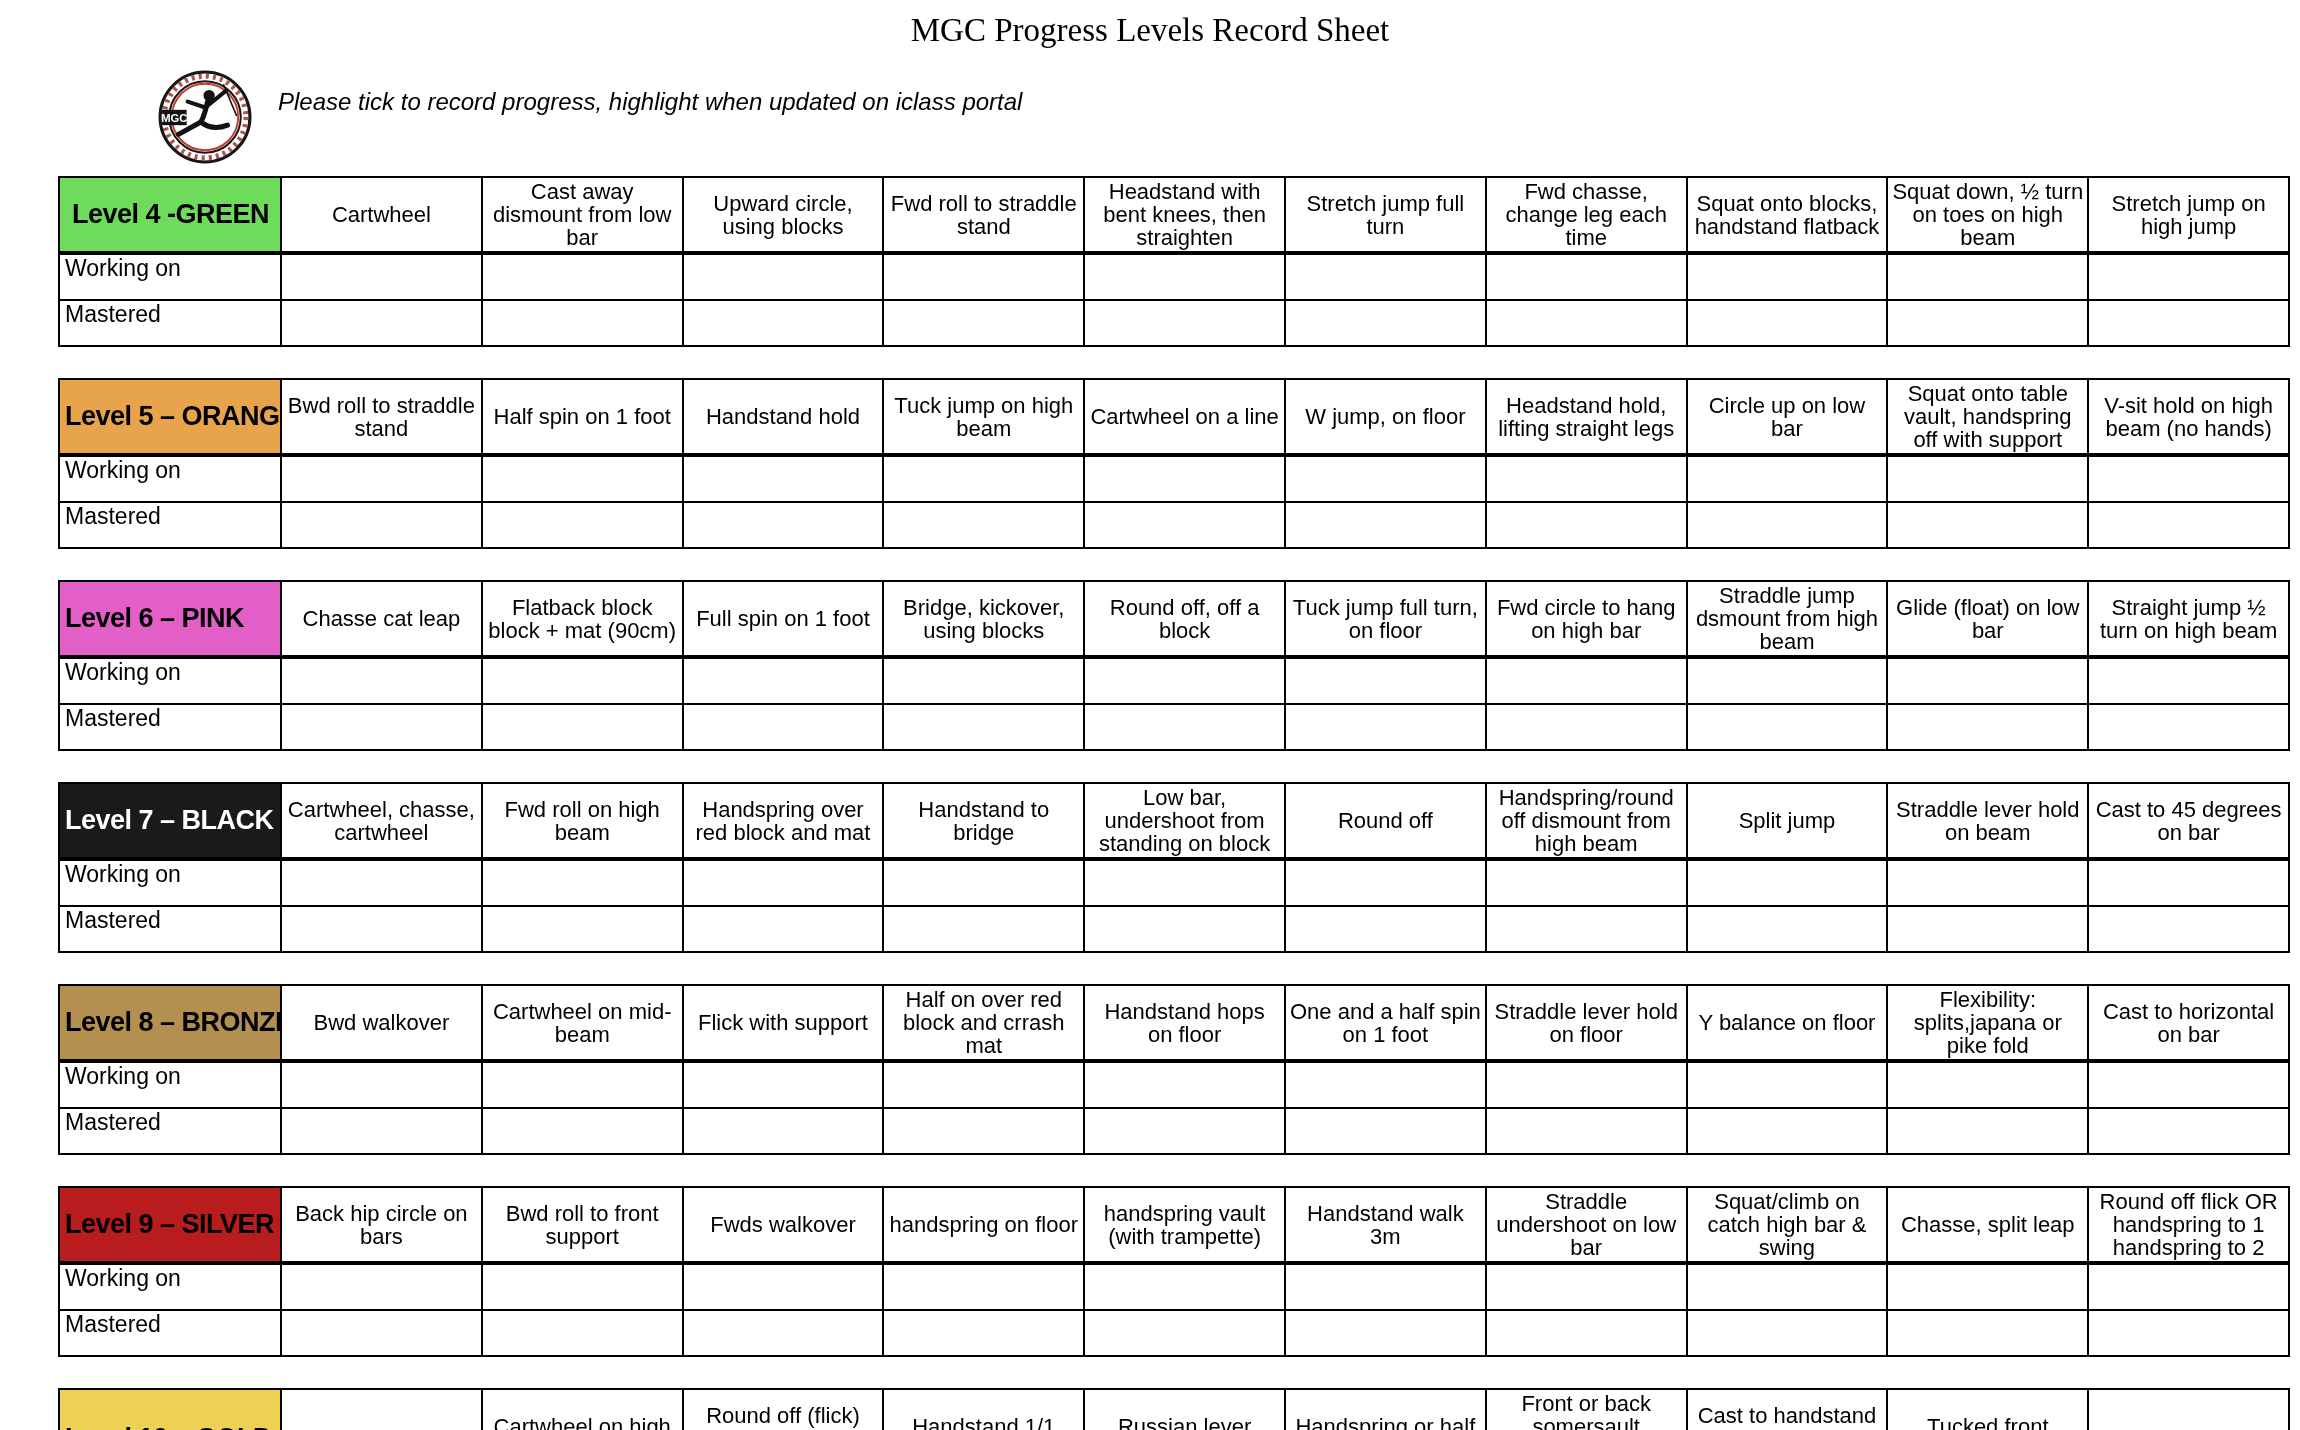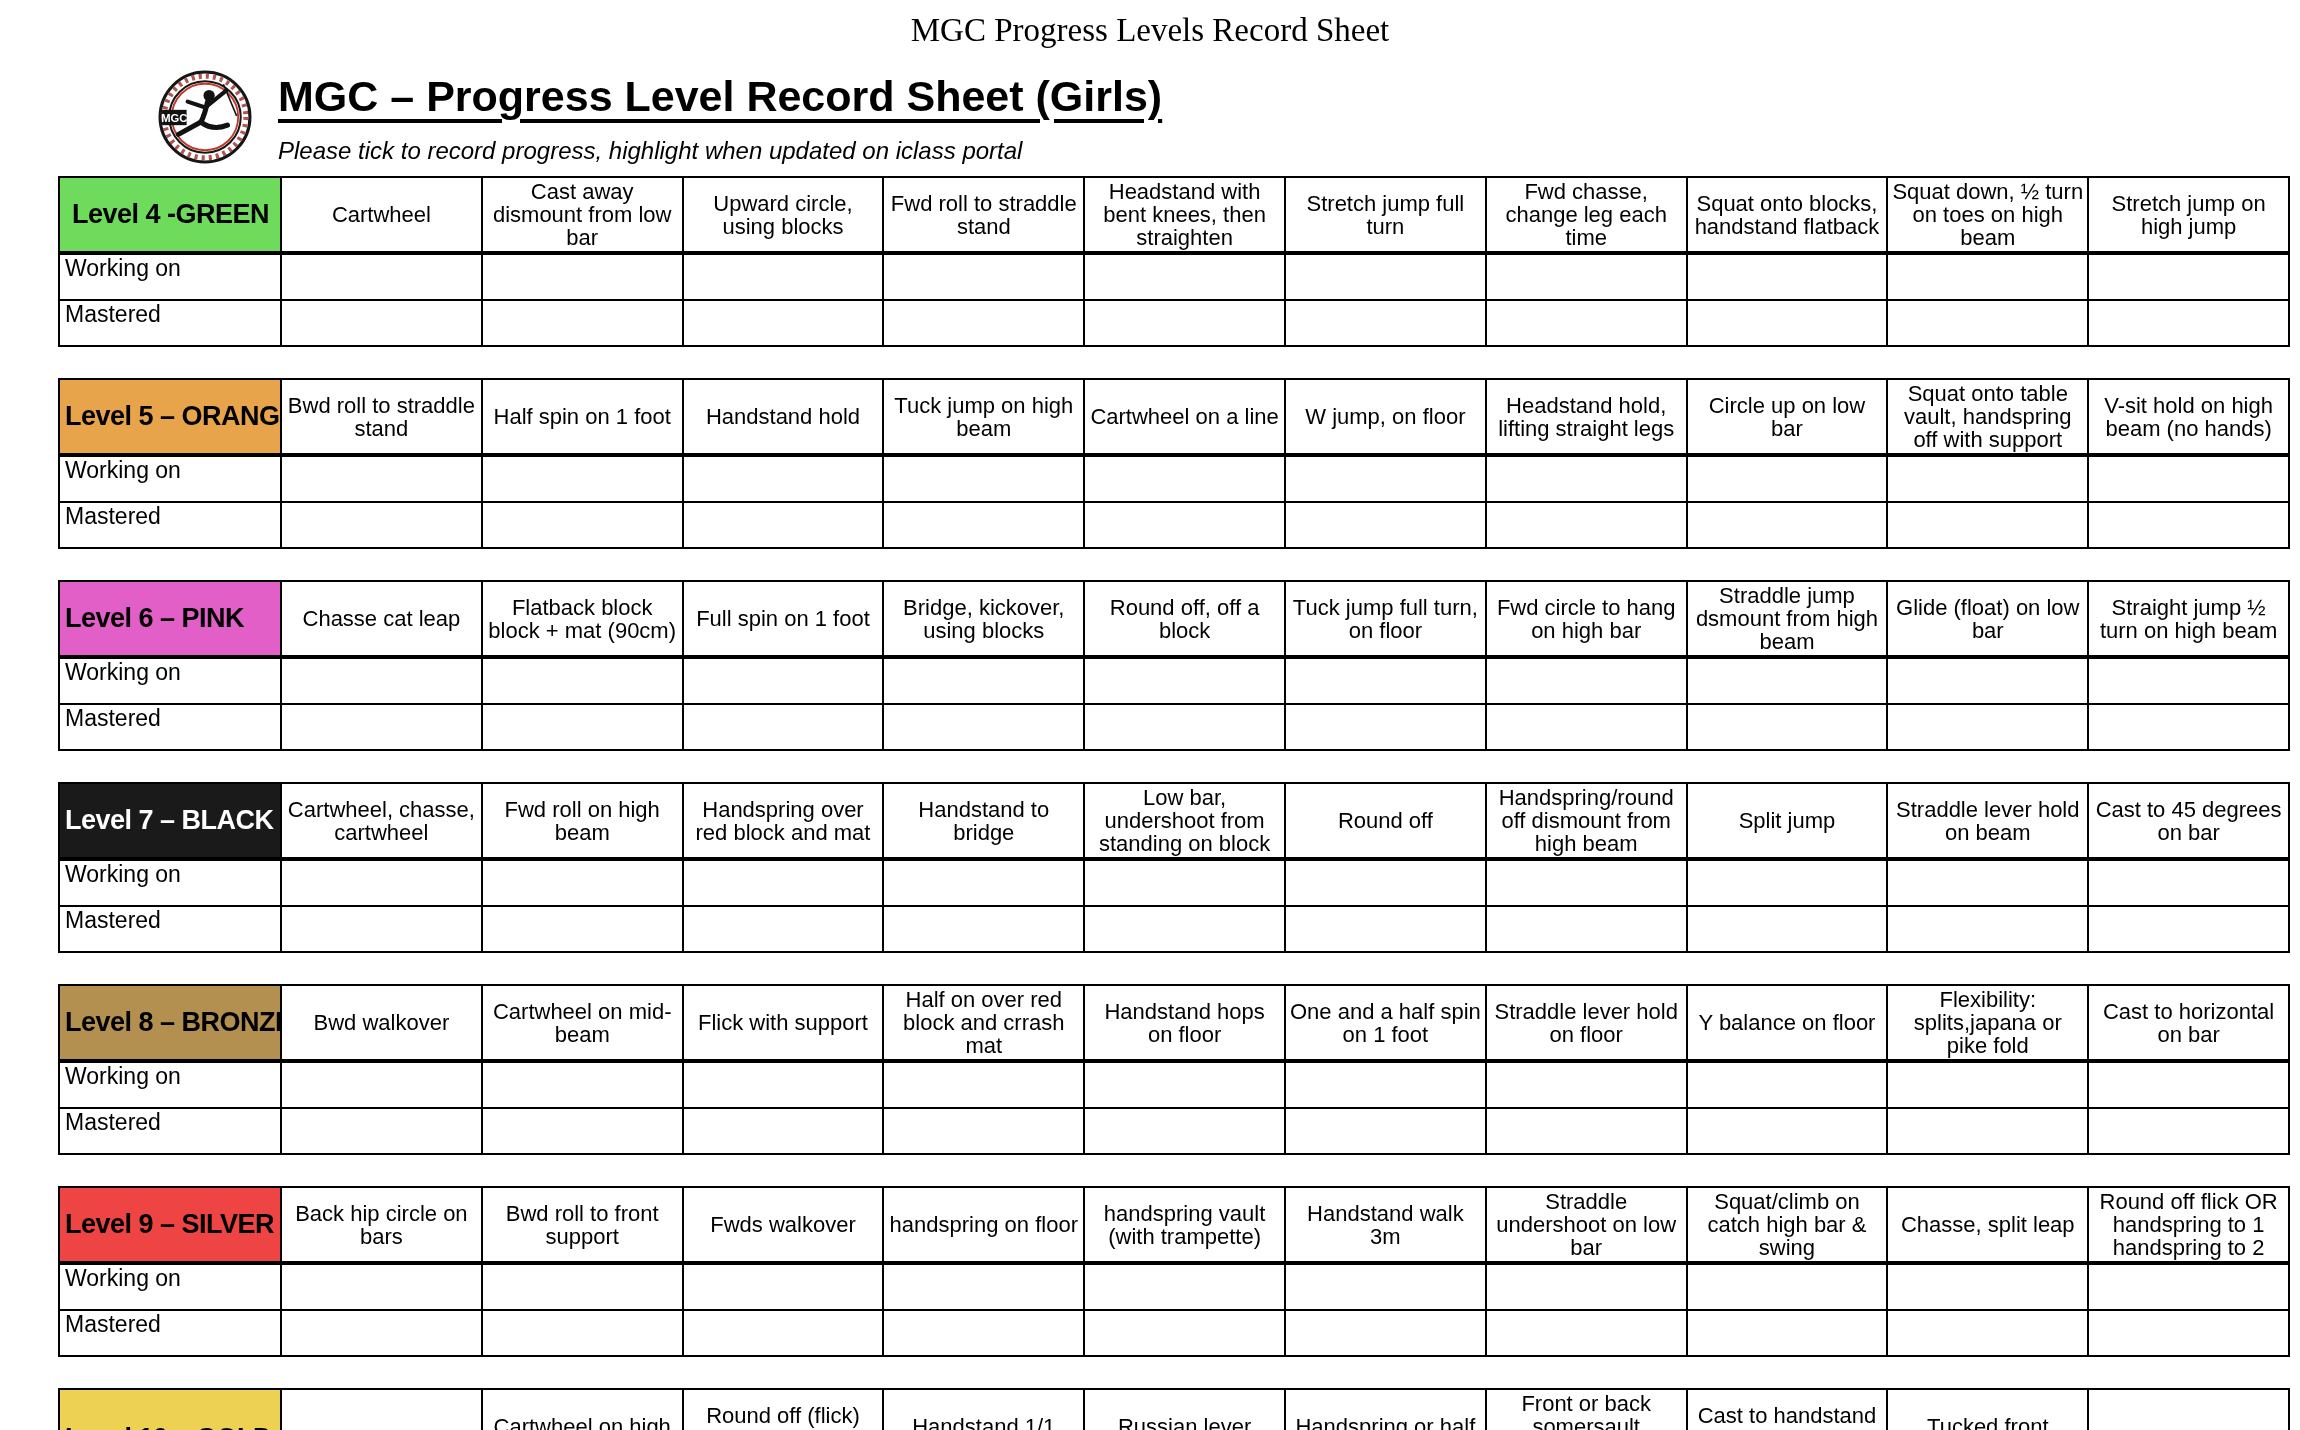--- a/index.html
+++ b/index.html
@@ -99,21 +99,20 @@
         <path d="M47,37 L29,31" stroke="#121212" stroke-width="4" stroke-linecap="round"></path>
         <path d="M64,14 L77,45" stroke="#121212" stroke-width="1.6"></path>
         <path d="M42,51 L20,63" stroke="#121212" stroke-width="5" stroke-linecap="round"></path>
         <path d="M42,51 C50,57 58,58 68,54" stroke="#121212" stroke-width="5" fill="none" stroke-linecap="round"></path>
       </g>
       <rect x="4" y="39" width="24" height="15" fill="#121212"></rect>
       <text x="16" y="51" text-anchor="middle" font-size="11" font-weight="bold" fill="#ffffff">MGC</text>
     </svg>
 
     <div class="heading-block">
-      <h1 class="heading">MGC – Progress Level Record Sheet (Girls)</h1>
       <div class="note">Please tick to record progress, highlight when updated on iclass portal</div>
     </div>
   </div>
 
   <div class="tables">
       <table class="level-table">
         <colgroup>
           <col class="level-col">
           <col>
           <col>
@@ -411,21 +410,21 @@
           <col>
           <col>
           <col>
           <col>
           <col>
           <col>
           <col>
         </colgroup>
         <thead>
           <tr>
-            <th class="level-cell" style="background-color: #ef4444; color: rgb(0, 0, 0);">Level 9 – SILVER</th>
+            <th class="level-cell" style="background-color: #b91c1c; color: rgb(0, 0, 0);">Level 9 – SILVER</th>
             <th class="skill-cell">Back hip circle on bars</th>
             <th class="skill-cell">Bwd roll to front support</th>
             <th class="skill-cell">Fwds walkover</th>
             <th class="skill-cell">handspring on floor</th>
             <th class="skill-cell">handspring vault (with trampette)</th>
             <th class="skill-cell">Handstand walk 3m</th>
             <th class="skill-cell">Straddle undershoot on low bar</th>
             <th class="skill-cell">Squat/climb on catch high bar &amp; swing</th>
             <th class="skill-cell">Chasse, split leap</th>
             <th class="skill-cell">Round off flick OR handspring to 1 handspring to 2</th>

